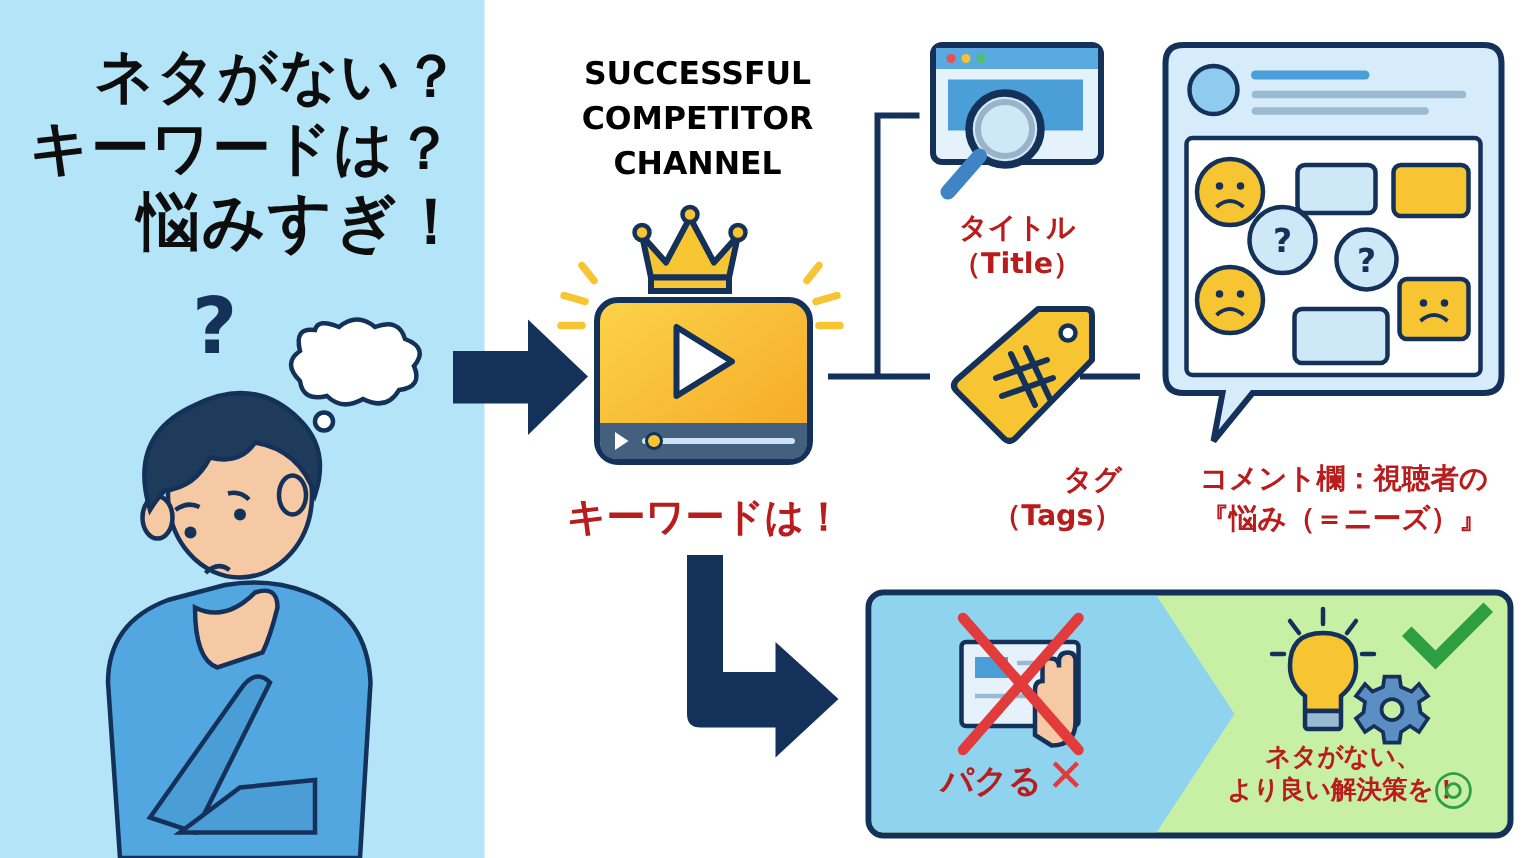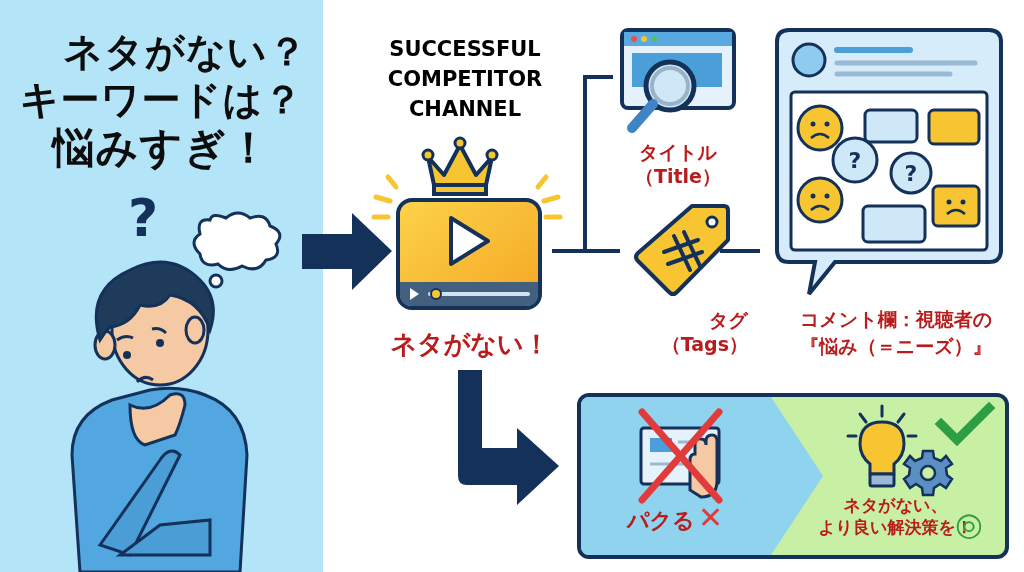--- a/index.html
+++ b/index.html
@@ -10,21 +10,21 @@
   .label{text-align:center;font-weight:bold;color:#b91c1c;}
   .navy{color:#000000;}
   svg{position:absolute;overflow:visible;}
 </style>
 </head>
 <body>
 
 <div id="left-panel" class="abs"></div>
 <div class="abs headline" style="top:29px;padding-left:24px;">ネタがない？</div>
 <div class="abs headline" style="top:77px;">キーワードは？</div>
-<div class="abs headline" style="top:125px;font-size:42px;">悩みすぎ！</div>
+<div class="abs headline" style="top:125px;font-size:42px;padding-left:39px;">悩みすぎ！</div>
 
 <div class="abs" style="left:128px;top:188px;font-size:52px;font-weight:bold;color:#14315a;">?</div>
 
 <svg style="left:190px;top:200px;" width="100" height="110">
   <path d="M20 20 q-14 -2 -10 14 q-12 8 0 20 q2 14 18 10 q10 10 24 2 q16 8 24 -6 q16 -2 10 -16 q10 -12 -6 -18 q-4 -14 -20 -8 q-12 -10 -24 0 q-14 -6 -16 2z" fill="#fff" stroke="#14315a" stroke-width="3"></path>
   <circle cx="26" cy="81" r="6" fill="#fff" stroke="#14315a" stroke-width="3"></circle>
   <circle cx="14" cy="98" r="4" fill="#fff" stroke="#14315a" stroke-width="3"></circle>
 </svg>
 
 <svg style="left:60px;top:255px;" width="200" height="317">
@@ -86,21 +86,21 @@
     </linearGradient>
   </defs>
   <rect x="2" y="2" width="142" height="108" rx="14" fill="url(#vg)" stroke="#14315a" stroke-width="4"></rect>
   <path d="M4 84 L142 84 L142 96 q0 12 -12 12 L16 108 q-12 0 -12 -12z" fill="#44607f"></path>
   <polygon points="14,90 14,102 23,96" fill="#fff"></polygon>
   <line x1="34" y1="96" x2="132" y2="96" stroke="#cfe3f5" stroke-width="4" stroke-linecap="round"></line>
   <circle cx="40" cy="96" r="5" fill="#f7c531" stroke="#14315a" stroke-width="2"></circle>
   <polygon points="55,20 55,66 92,43" fill="#fff" stroke="#14315a" stroke-width="4" stroke-linejoin="round"></polygon>
 </svg>
 
-<div class="abs label" style="left:362px;top:327px;width:216px;font-size:26px;">ネタがない！</div>
+<div class="abs label" style="left:362px;top:327px;width:216px;font-size:26px;">キーワードは！</div>
 
 <svg style="left:540px;top:70px;" width="240" height="190">
   <g stroke="#14315a" stroke-width="4" fill="none">
     <polyline points="73,7 45,7 45,181"></polyline>
     <line x1="12" y1="181" x2="80" y2="181"></line>
     <line x1="180" y1="181" x2="220" y2="181"></line>
   </g>
 </svg>
 
 <svg style="left:620px;top:28px;" width="120" height="120">

